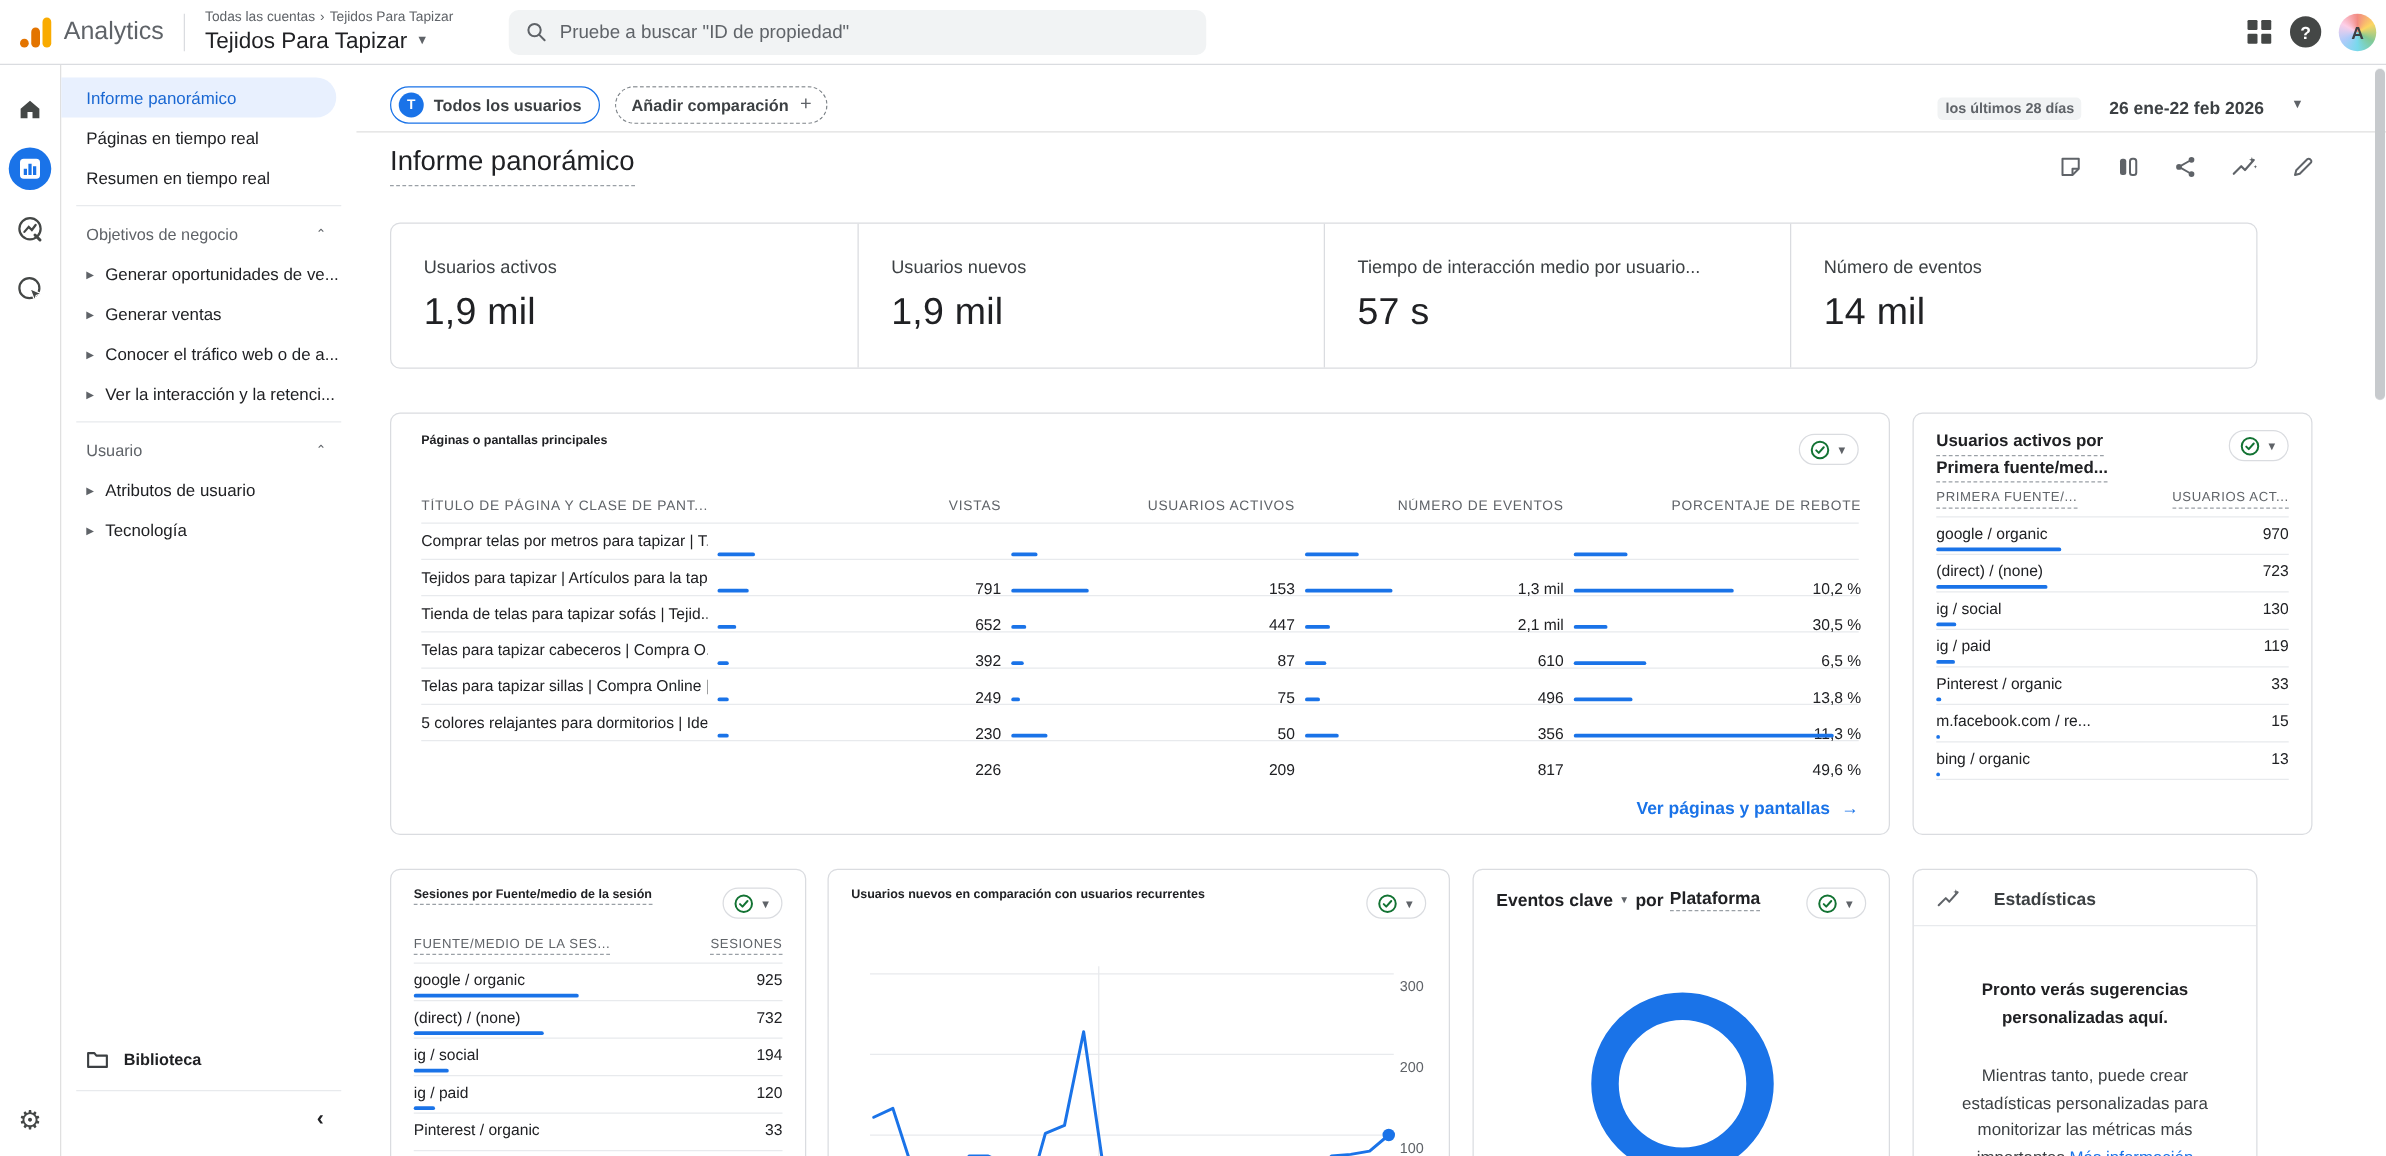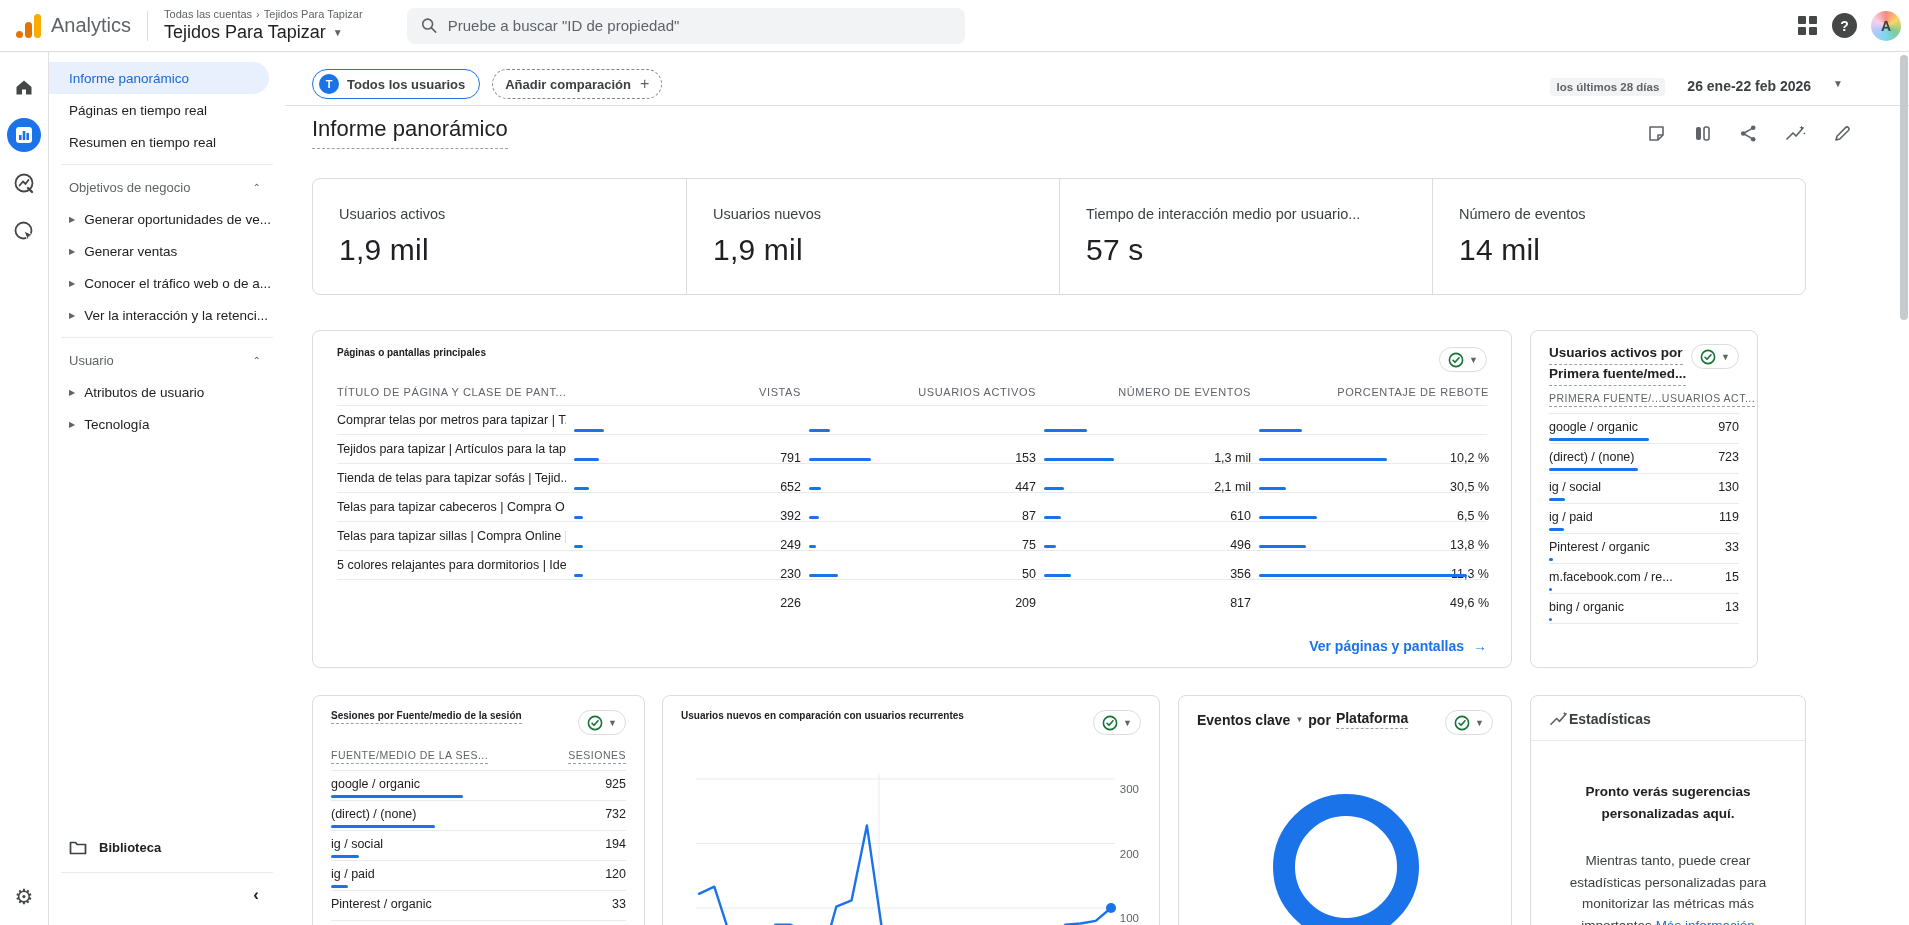--- a/index.html
+++ b/index.html
@@ -89,58 +89,58 @@
   .card-title { font-size:10px; font-weight:bold; color:#202124; }
   .dashed-u { border-bottom:1px dashed #9aa0a6; padding-bottom:2px; }
   .pill { width:48px; height:25px; border:1px solid #dadce0; border-radius:13px; display:flex; align-items:center;
     justify-content:center; gap:5px; cursor:pointer; background:#fff; flex:none; }
   .pill .caret-down { font-size:9px; }
 
   
   .pages-card { top:278px; left:27px; width:1200px; height:338px; padding:16px 24px 0; }
   .ptitle-row { display:flex; justify-content:space-between; align-items:flex-start; }
   .pgrid { display:grid; grid-template-columns:229px 235px 235px 215px 238px; }
-  .thead { margin-top:14px; padding-bottom:7px; border-bottom:1px solid #e8eaed; }
+  .thead { margin-top:27px; padding-bottom:7px; border-bottom:1px solid #e8eaed; }
   .th { font-size:11px; color:#5f6368; letter-spacing:.6px; text-align:right; white-space:nowrap; overflow:hidden; }
   .th:first-child { text-align:left; }
   .th span { border-bottom:1px dashed #9aa0a6; padding-bottom:2px; }
   .trow { height:29px; border-bottom:1px solid #e8eaed; align-items:center; }
   .tcell-title { font-size:12.5px; color:#202124; white-space:nowrap; overflow:hidden; align-self:center; }
   .tcell-num { position:relative; height:100%; }
   .tcell-num .num { position:absolute; right:0; top:5px; font-size:12.5px; color:#202124;margin-top:40px; }
   .tcell-num .bar { position:absolute; left:8px; bottom:2px; height:3px; background:#1a73e8; border-radius:2px; }
   .table-link { position:absolute; right:24px; bottom:13px; display:flex; align-items:center; gap:9px;
     color:#1a73e8; font-size:14px; font-weight:bold; cursor:pointer; }
 
   
   .dim-head { display:flex; justify-content:space-between; font-size:10.5px; color:#5f6368; letter-spacing:.5px;
     padding-bottom:6px; border-bottom:1px solid #e8eaed; }
   .dim-head span { border-bottom:1px dashed #9aa0a6; padding-bottom:2px; white-space:nowrap; }
   .dim-row { position:relative; height:30px; border-bottom:1px solid #e8eaed; }
   .dim-row .lbl { position:absolute; left:0; top:6px; font-size:12.5px; color:#202124; white-space:nowrap; }
   .dim-row .val { position:absolute; right:0; top:6px; font-size:12.5px; color:#202124; }
   .dim-row .bar { position:absolute; left:0; bottom:2px; height:3px; background:#1a73e8; border-radius:2px; }
 
-  .sources-card { top:278px; left:1245px; width:228px; height:338px; padding:13px 18px 0; }
+  .sources-card { top:278px; left:1245px; width:320px; height:338px; padding:13px 18px 0; }
   .sources-title { font-size:13.5px; font-weight:bold; line-height:18px; margin-bottom:6px; }
   .sources-title div { display:inline-block; }
   .src-head-row { display:flex; justify-content:space-between; align-items:flex-start; }
 
   .sessions-card { top:643px; left:27px; width:333px; height:282px; padding:14px 18px 0; }
   .sess-title-row { display:flex; justify-content:space-between; align-items:flex-start; margin-bottom:14px; }
 
   .newusers-card { top:643px; left:377px; width:498px; height:282px; padding:14px 18px 0; }
   .nu-title-row { display:flex; justify-content:space-between; align-items:flex-start; }
 
   .events-card { top:643px; left:893px; width:334px; height:282px; padding:14px 18px 0; }
   .ev-title-row { display:flex; justify-content:space-between; align-items:flex-start; }
   .ev-title { font-size:14px; font-weight:bold; color:#202124; display:flex; align-items:center; gap:5px; flex-wrap:wrap; }
 
   .insights-card { top:643px; left:1245px; width:276px; height:282px; }
-  .ins-head { display:flex; align-items:center; gap:0; padding:14px 18px 12px; font-size:14px; font-weight:bold; color:#3c4043; }
+  .ins-head { display:flex; align-items:center; gap:26px; padding:14px 18px 12px; font-size:14px; font-weight:bold; color:#3c4043; }
   .ins-sep { height:1px; background:#e8eaed; }
   .ins-body { padding:40px 22px 0; text-align:center; }
   .ins-headline { font-size:13.5px; font-weight:bold; color:#202124; line-height:1.6; }
   .ins-text { margin-top:26px; font-size:13.5px; color:#3c4043; line-height:1.6; }
   .ins-text a { color:#1a73e8; text-decoration:underline; cursor:pointer; }
 
   .scroll-thumb { position:fixed; right:1px; top:55px; width:8px; height:265px; background:#c7cacd; border-radius:4px; }
 
   svg { display:block; }
   .chart-svg text { font-family:"Liberation Sans","DejaVu Sans",sans-serif; }

